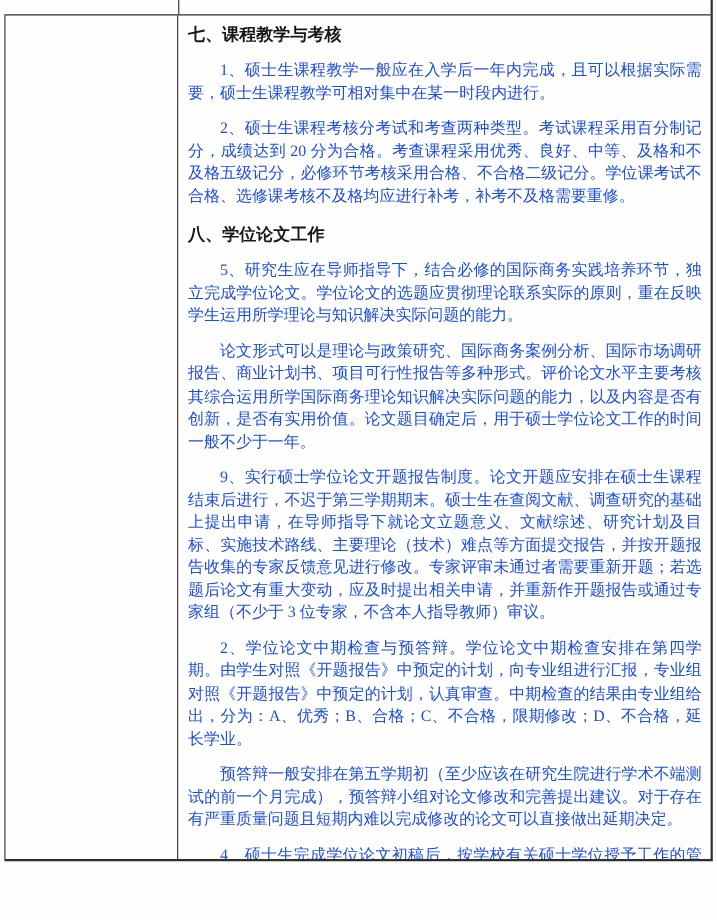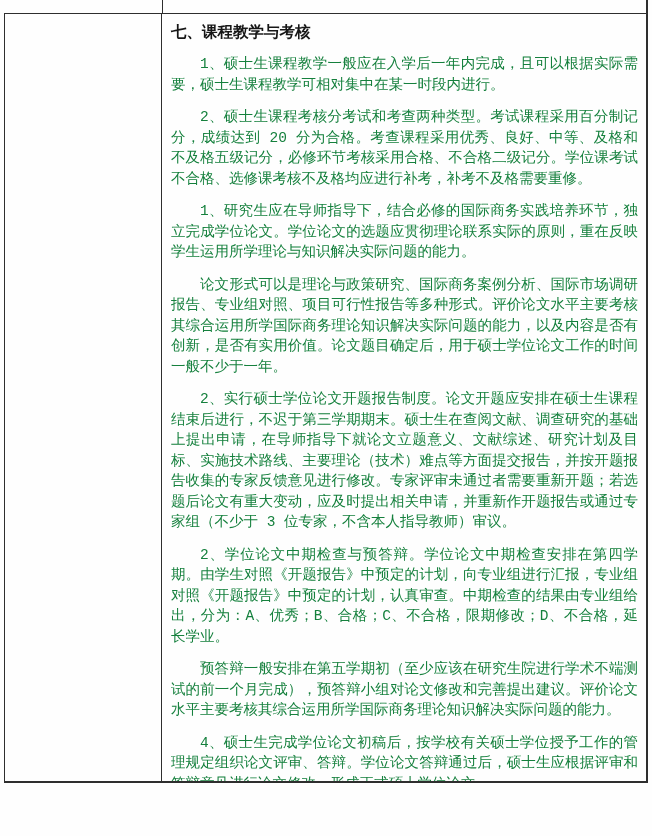--- a/index.html
+++ b/index.html
@@ -61,54 +61,54 @@
     color: #161616;
     line-height: 21px;
     margin: 0 0 12px 0;
     text-indent: 0;
   }
   .sec-heading.second {
     margin-top: 14px;
   }
   .para {
     font-size: 14.5px;
-    color: #15803d;
+    color: #1d4ed8;
     line-height: 20.5px;
     margin: 0 0 12px 0;
     text-indent: 2em;
     text-align: justify;
-    font-family: Liberation Mono, monospace;
   }
 </style>
 </head>
 <body>
 
 <div class="page">
 
   <div class="stub stub-divider"></div>
   <div class="stub stub-right"></div>
 
   <div class="doc-table">
     <div class="cell-left"></div>
 
     <div class="cell-right">
       <div class="sec-heading">七、课程教学与考核</div>
 
       <p class="para">1、硕士生课程教学一般应在入学后一年内完成，且可以根据实际需要，硕士生课程教学可相对集中在某一时段内进行。</p>
 
       <p class="para">2、硕士生课程考核分考试和考查两种类型。考试课程采用百分制记分，成绩达到 20 分为合格。考查课程采用优秀、良好、中等、及格和不及格五级记分，必修环节考核采用合格、不合格二级记分。学位课考试不合格、选修课考核不及格均应进行补考，补考不及格需要重修。</p>
 
+      <div class="sec-heading second">八、学位论文工作</div>
 
-      <p class="para">1、研究生应在导师指导下，结合必修的国际商务实践培养环节，独立完成学位论文。学位论文的选题应贯彻理论联系实际的原则，重在反映学生运用所学理论与知识解决实际问题的能力。</p>
+      <p class="para">5、研究生应在导师指导下，结合必修的国际商务实践培养环节，独立完成学位论文。学位论文的选题应贯彻理论联系实际的原则，重在反映学生运用所学理论与知识解决实际问题的能力。</p>
 
-      <p class="para">论文形式可以是理论与政策研究、国际商务案例分析、国际市场调研报告、专业组对照、项目可行性报告等多种形式。评价论文水平主要考核其综合运用所学国际商务理论知识解决实际问题的能力，以及内容是否有创新，是否有实用价值。论文题目确定后，用于硕士学位论文工作的时间一般不少于一年。</p>
+      <p class="para">论文形式可以是理论与政策研究、国际商务案例分析、国际市场调研报告、商业计划书、项目可行性报告等多种形式。评价论文水平主要考核其综合运用所学国际商务理论知识解决实际问题的能力，以及内容是否有创新，是否有实用价值。论文题目确定后，用于硕士学位论文工作的时间一般不少于一年。</p>
 
-      <p class="para">2、实行硕士学位论文开题报告制度。论文开题应安排在硕士生课程结束后进行，不迟于第三学期期末。硕士生在查阅文献、调查研究的基础上提出申请，在导师指导下就论文立题意义、文献综述、研究计划及目标、实施技术路线、主要理论（技术）难点等方面提交报告，并按开题报告收集的专家反馈意见进行修改。专家评审未通过者需要重新开题；若选题后论文有重大变动，应及时提出相关申请，并重新作开题报告或通过专家组（不少于 3 位专家，不含本人指导教师）审议。</p>
+      <p class="para">9、实行硕士学位论文开题报告制度。论文开题应安排在硕士生课程结束后进行，不迟于第三学期期末。硕士生在查阅文献、调查研究的基础上提出申请，在导师指导下就论文立题意义、文献综述、研究计划及目标、实施技术路线、主要理论（技术）难点等方面提交报告，并按开题报告收集的专家反馈意见进行修改。专家评审未通过者需要重新开题；若选题后论文有重大变动，应及时提出相关申请，并重新作开题报告或通过专家组（不少于 3 位专家，不含本人指导教师）审议。</p>
 
       <p class="para">2、学位论文中期检查与预答辩。学位论文中期检查安排在第四学期。由学生对照《开题报告》中预定的计划，向专业组进行汇报，专业组对照《开题报告》中预定的计划，认真审查。中期检查的结果由专业组给出，分为：A、优秀；B、合格；C、不合格，限期修改；D、不合格，延长学业。</p>
 
-      <p class="para">预答辩一般安排在第五学期初（至少应该在研究生院进行学术不端测试的前一个月完成），预答辩小组对论文修改和完善提出建议。评价论文水平主要考核其综合运用所学国际商务理论知识解决实际问题的能力。</p>
+      <p class="para">预答辩一般安排在第五学期初（至少应该在研究生院进行学术不端测试的前一个月完成），预答辩小组对论文修改和完善提出建议。对于存在有严重质量问题且短期内难以完成修改的论文可以直接做出延期决定。</p>
 
       <p class="para">4、硕士生完成学位论文初稿后，按学校有关硕士学位授予工作的管理规定组织论文评审、答辩。学位论文答辩通过后，硕士生应根据评审和答辩意见进行论文修改，形成正式硕士学位论文。</p>
     </div>
   </div>
 
 </div>
 
 </body></html>

